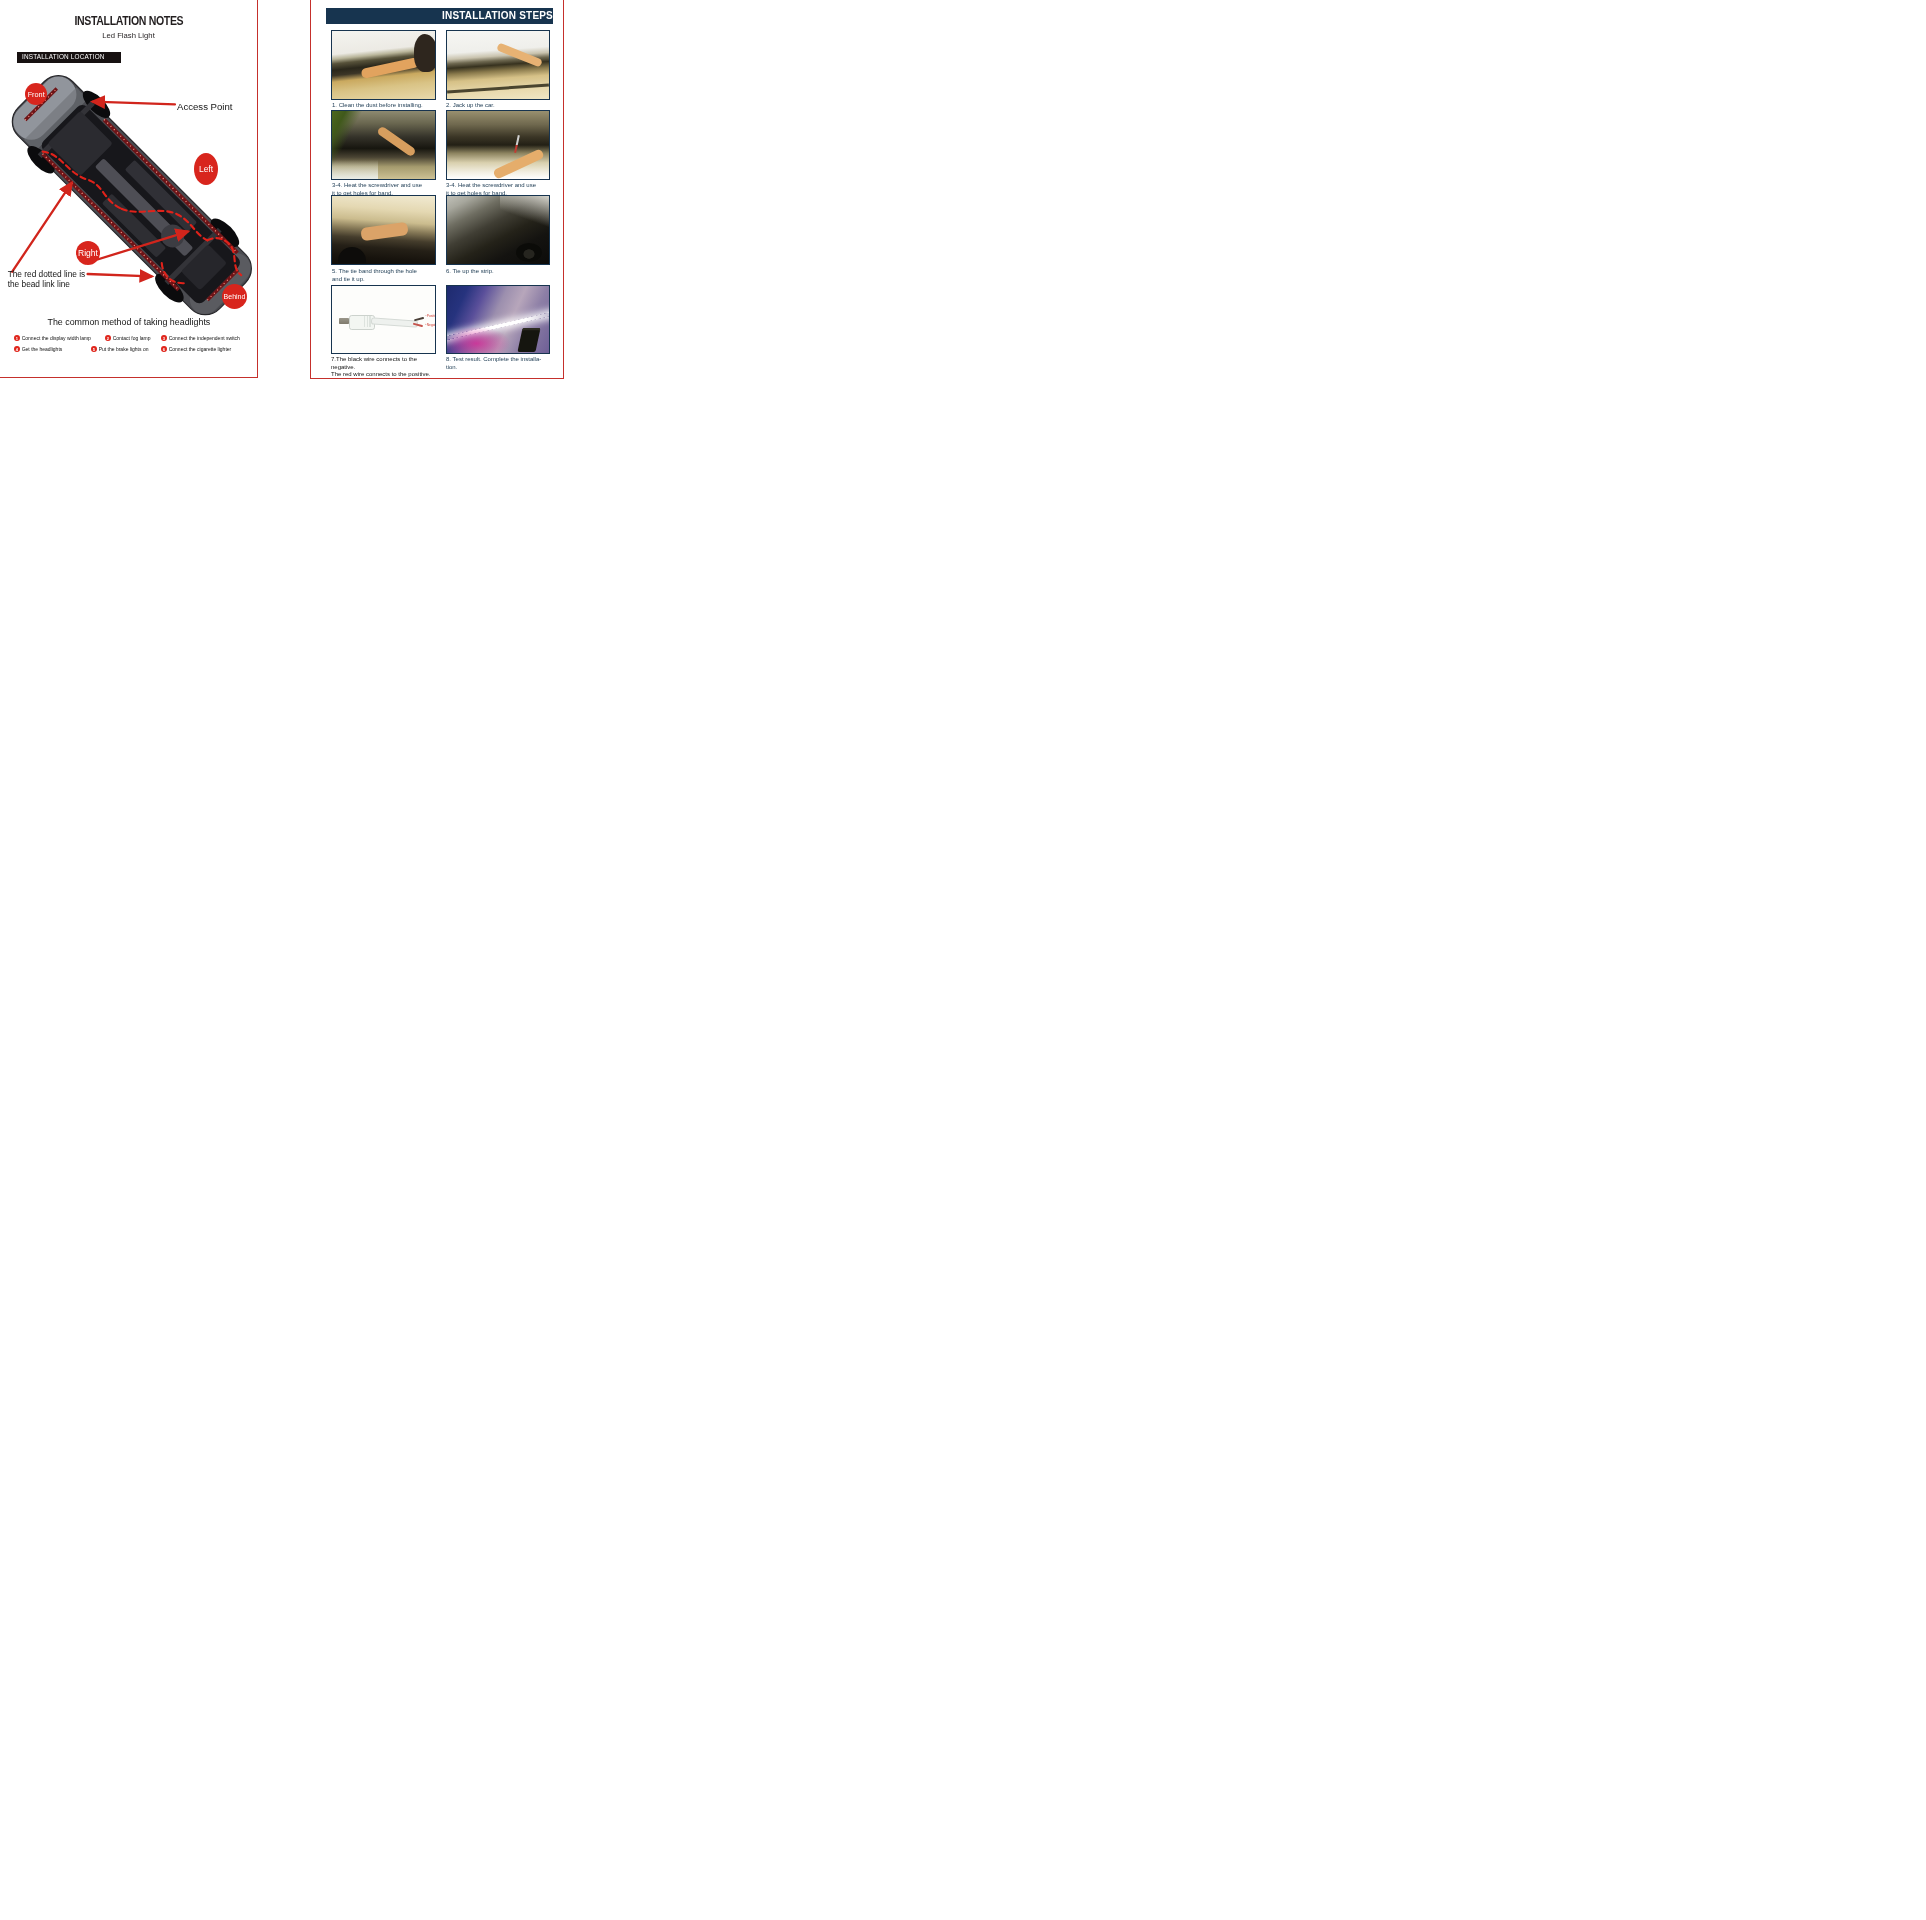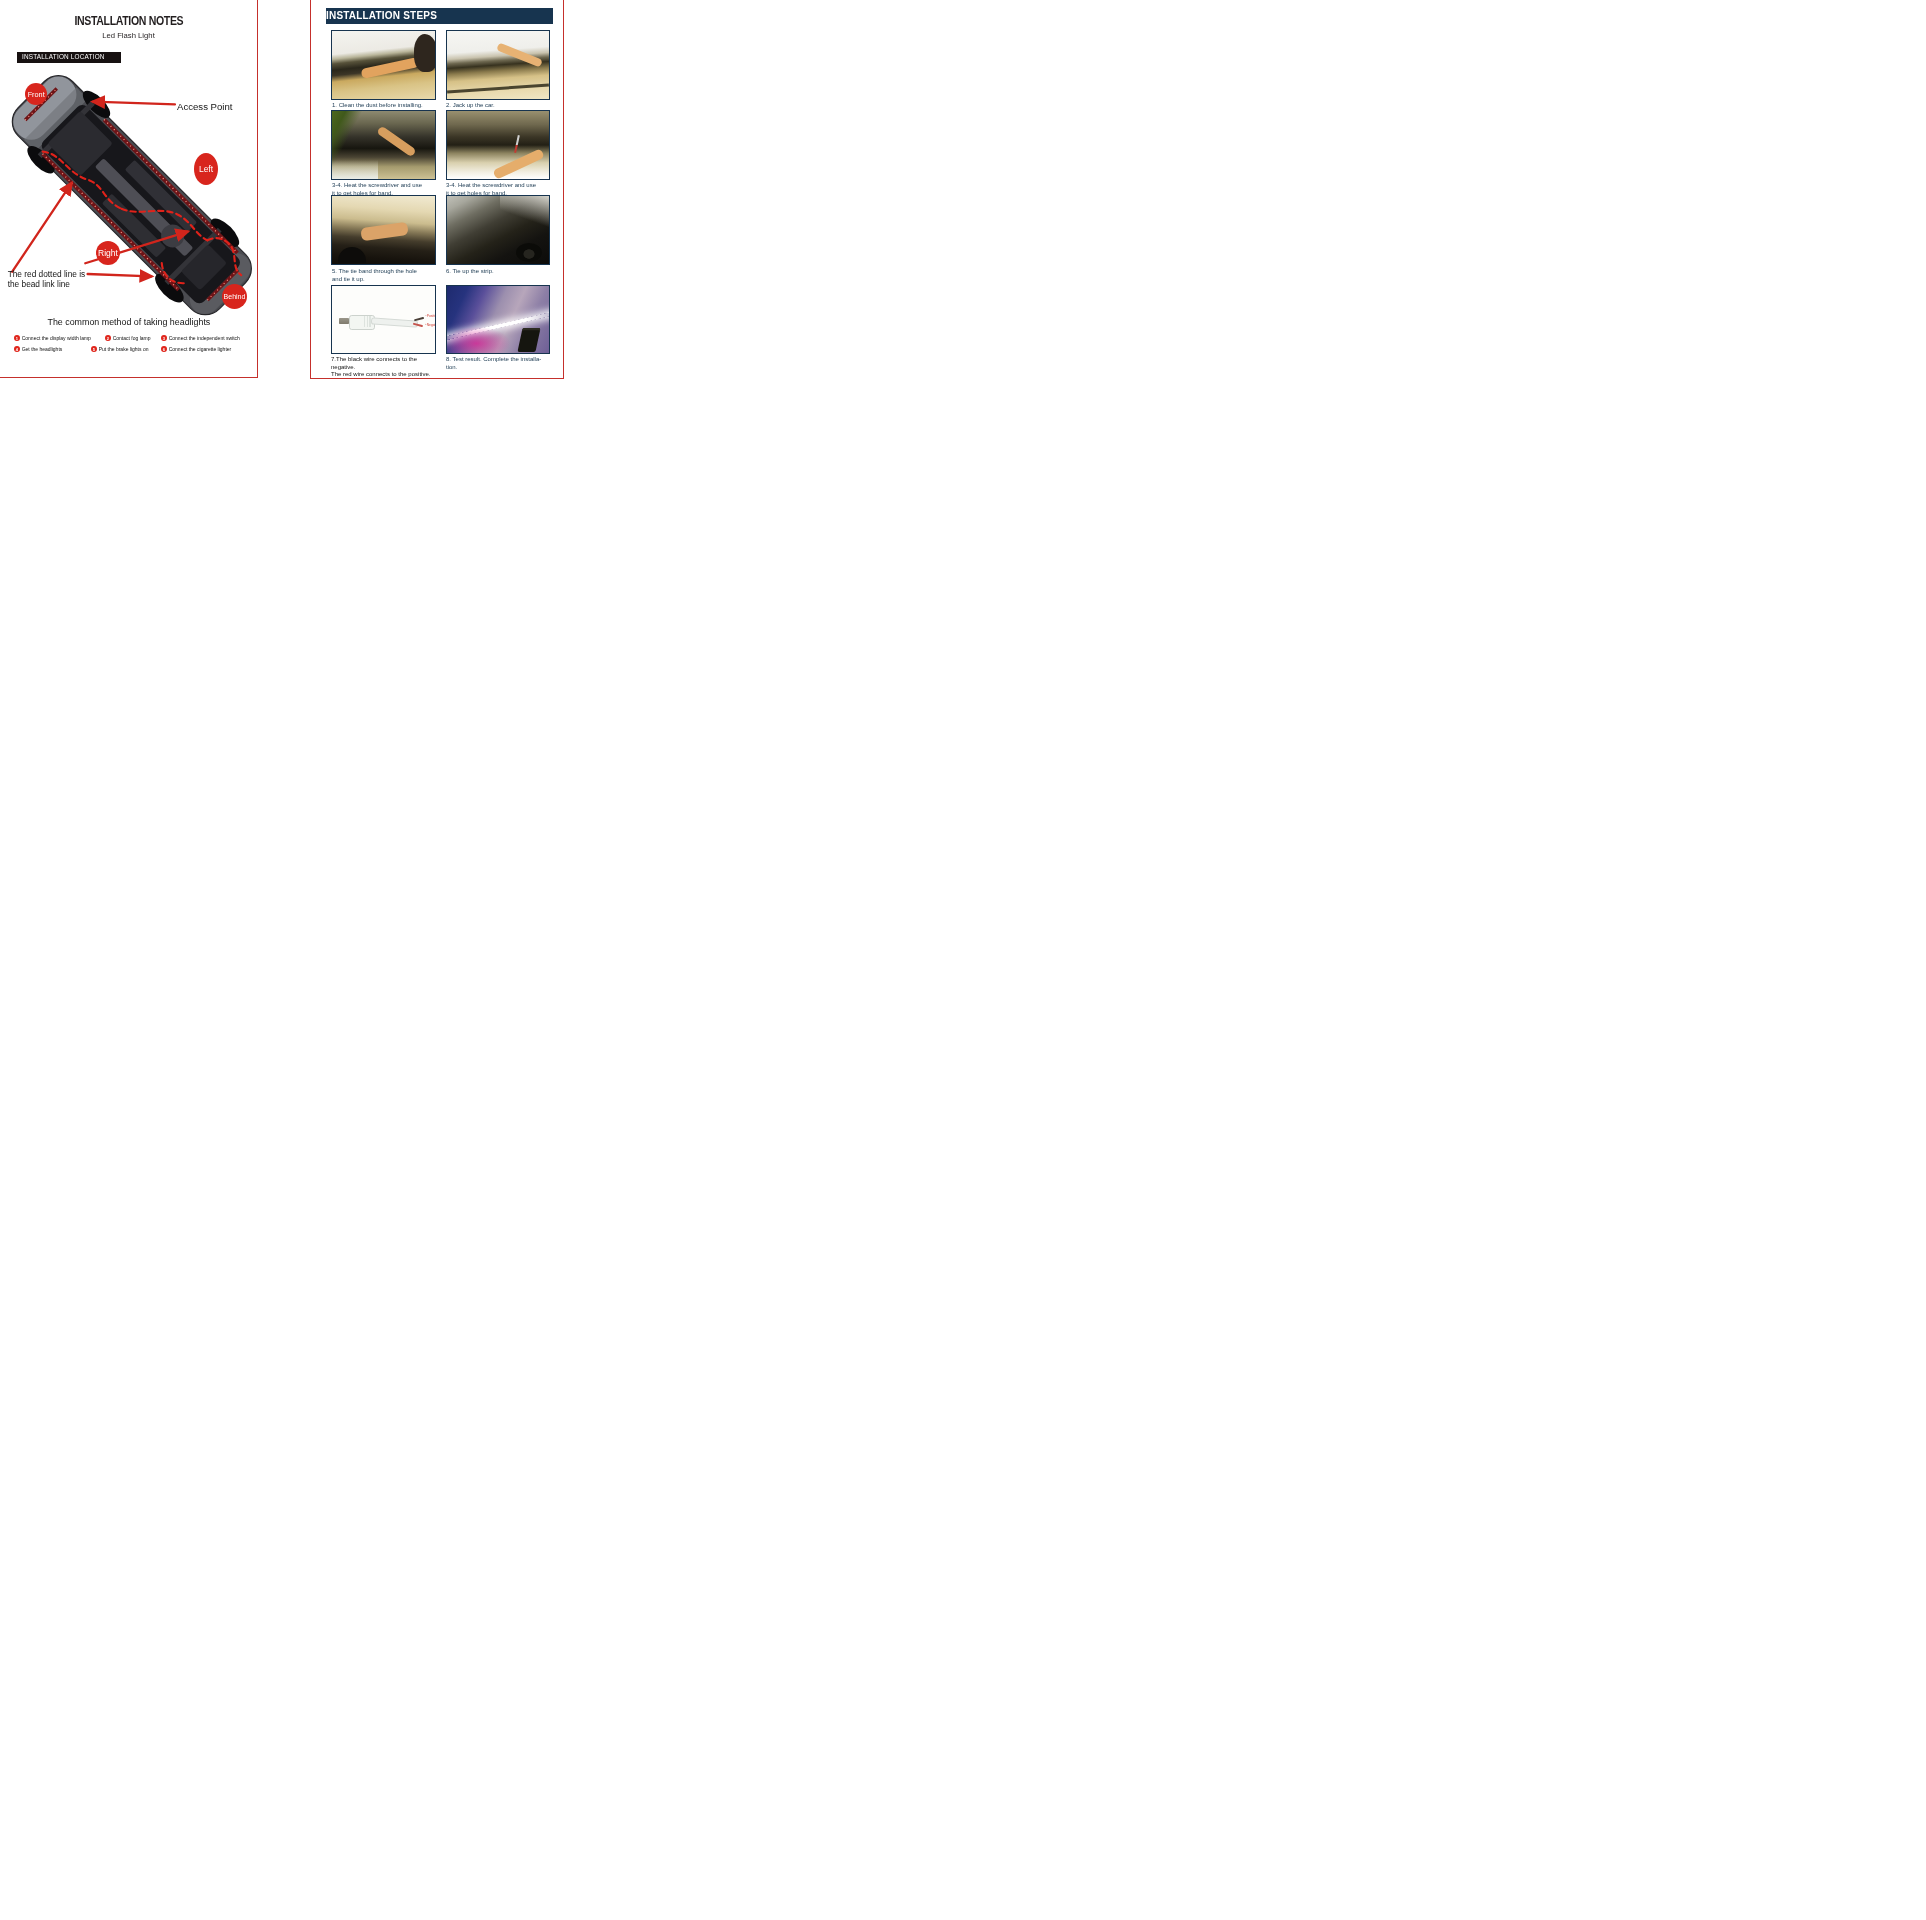--- a/index.html
+++ b/index.html
@@ -21,36 +21,36 @@
   .ln-sub{position:absolute;left:0;top:31px;width:257px;text-align:center;
     font-size:7.7px;color:#231f20;}
   .ln-bar{position:absolute;left:16.6px;top:52px;width:104px;height:10.8px;line-height:10.8px;
     background:var(--bar-black);color:#fff;font-size:6.4px;letter-spacing:0.2px;
     padding-left:5.4px;box-sizing:border-box;}
   .diagram-svg{position:absolute;left:3.1px;top:74px;width:250px;height:250px;}
   .circle{position:absolute;border-radius:50%;background:var(--red);color:#fff;
     display:flex;align-items:center;justify-content:center;}
   .c-front{left:25px;top:83px;width:22.3px;height:22.3px;font-size:7.3px;text-align:right;}
   .c-left{left:194px;top:153px;width:24px;height:32px;font-size:8.5px;}
-  .c-right{left:96px;top:241px;width:24px;height:24px;font-size:8.5px;}
+  .c-right{left:76px;top:241px;width:24px;height:24px;font-size:8.5px;}
   .c-behind{left:222px;top:284px;width:25px;height:25px;font-size:7px;}
   .access-label{position:absolute;left:177px;top:101px;font-size:9.6px;color:#151515;}
   .bead-note{position:absolute;left:7.7px;top:270px;width:84px;text-align:left;
     font-size:8.3px;line-height:9.8px;color:#151515;white-space:pre-line;}
   .methods-title{position:absolute;left:15.4px;top:317px;width:227px;text-align:center;
     font-size:8.9px;color:#151515;}
   .method{position:absolute;display:flex;align-items:center;height:6.2px;}
   .mnum{width:5.8px;height:5.8px;border-radius:50%;background:#e0261c;color:#fff;
     font-size:4px;font-weight:700;display:flex;align-items:center;justify-content:center;
     margin-right:1.9px;flex:none;}
   .mlabel{font-size:5px;color:#111;white-space:nowrap;}
 
   
   .steps-header{position:absolute;left:326px;top:7.7px;width:227px;height:16px;line-height:16px;
-    background:var(--navy);color:#fff;text-align:left;font-size:10px;font-weight:700;
+    background:var(--navy);color:#fff;text-align:right;font-size:10px;font-weight:700;
     letter-spacing:0.2px;}
   .photo{position:absolute;border:0.8px solid var(--navy);box-sizing:border-box;overflow:hidden;background:#ddd;}
   .photo::before,.photo::after{content:"";position:absolute;}
   .caption{position:absolute;font-size:6px;line-height:7.5px;color:var(--cap-navy);
     white-space:pre-line;}
   .caption.black{color:#161616;}
 
   .p1{background:
     linear-gradient(174deg,#f4f4f0 0%,#eceae4 30%,#b9b59a 36%,#57523a 42%,#2a271b 50%,#3c3627 57%,#caa95f 65%,#d9c385 78%,#e8d9ab 100%);}
   .p1::before{left:28%;top:47%;width:56%;height:14%;background:#e2a35e;border-radius:4.6px;transform:rotate(-12deg);}

